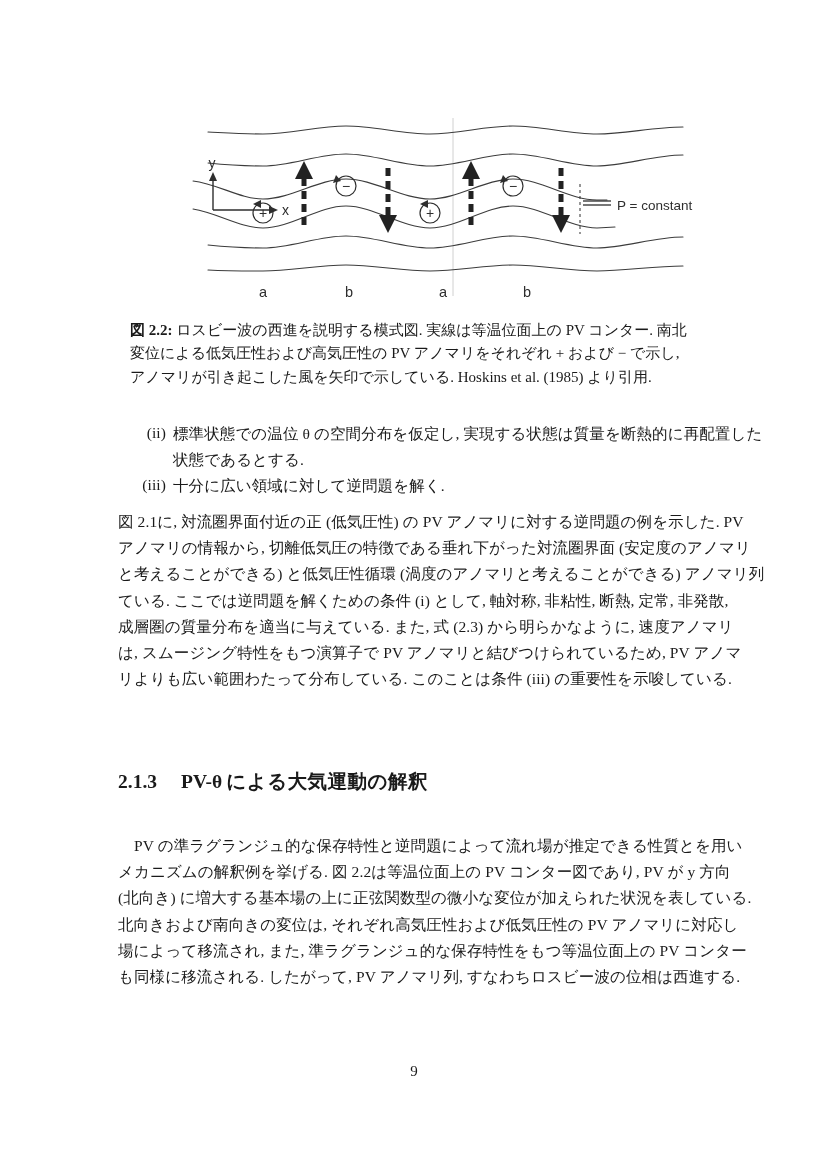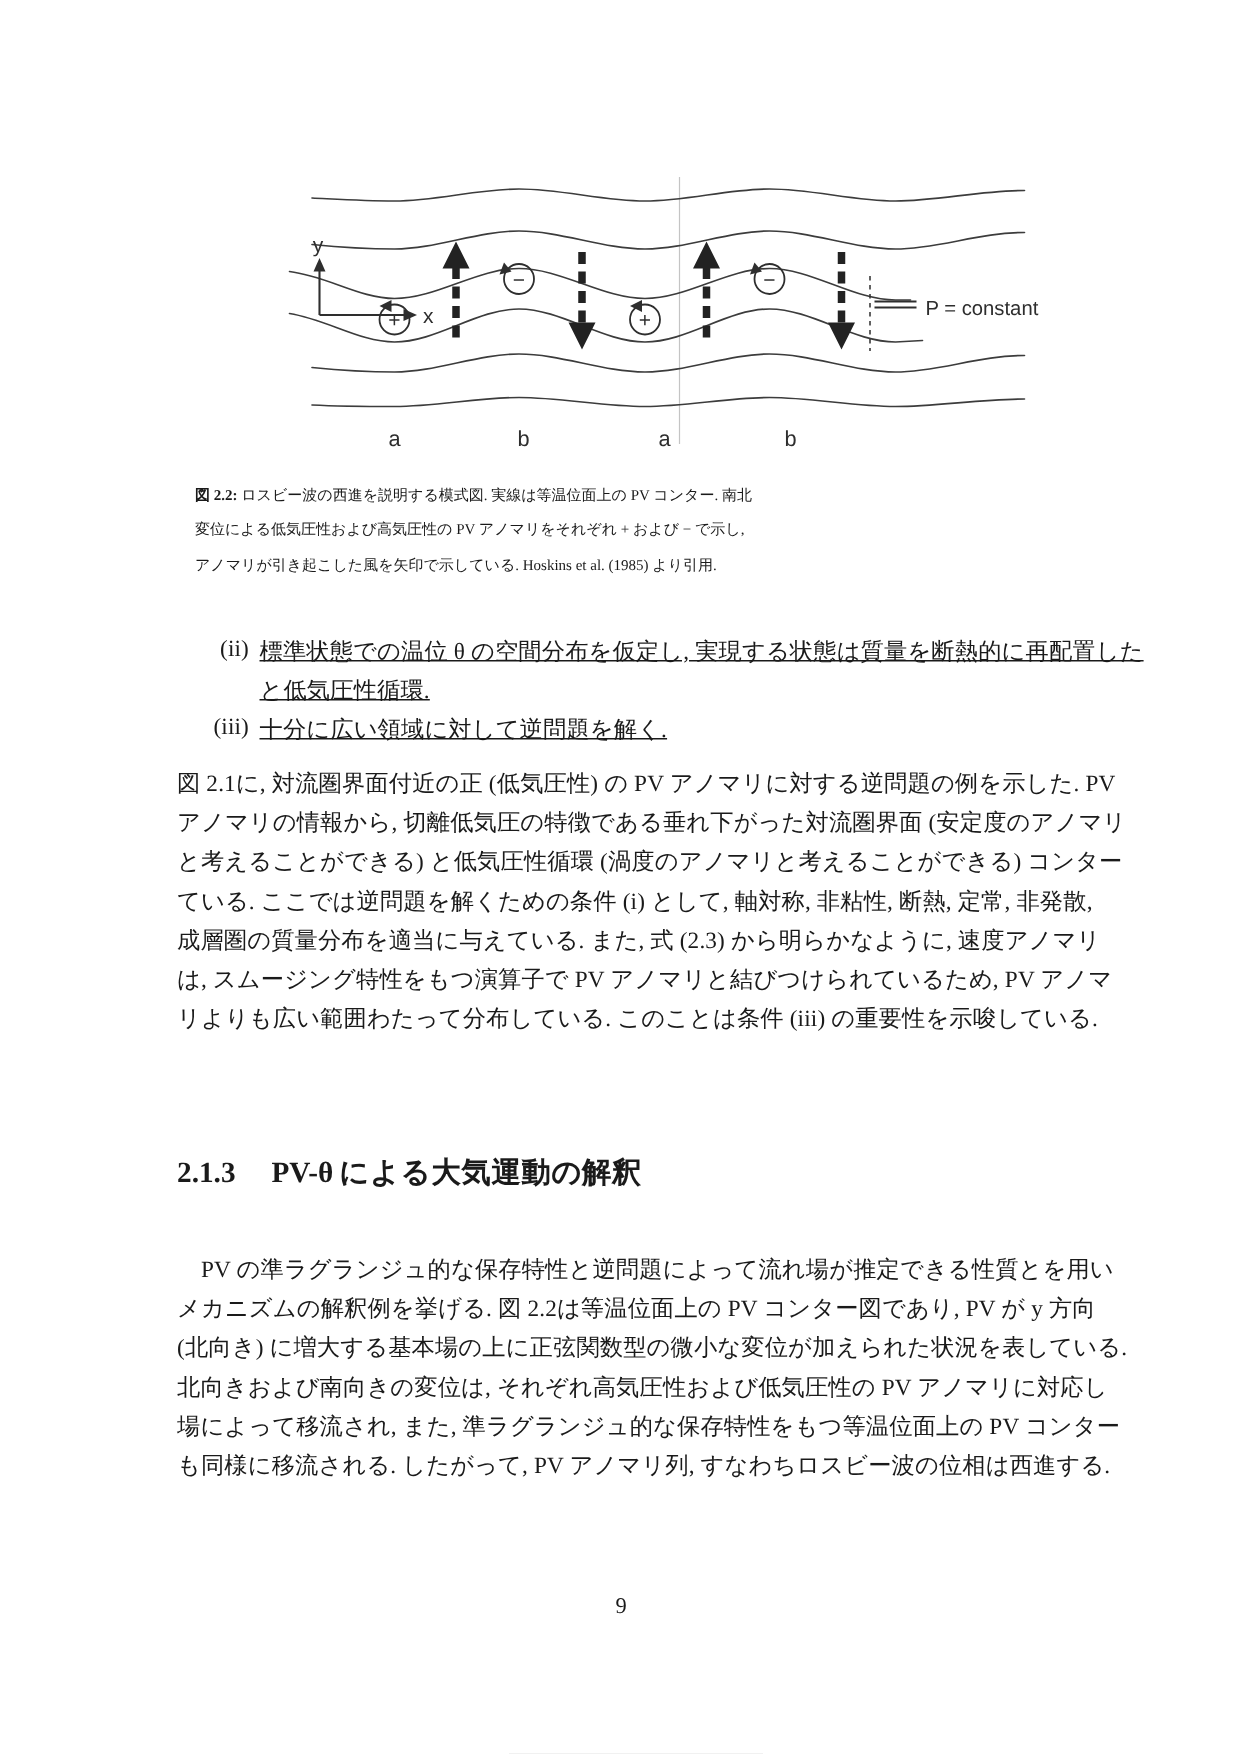--- a/index.html
+++ b/index.html
@@ -10,28 +10,28 @@
     font-family:"Liberation Serif","DejaVu Serif",serif;
     color:#1a1a1a;
     overflow:hidden;
   }
   .figure{
     position:absolute;left:183px;top:116px;width:512px;height:192px;
   }
   .figure svg{display:block;}
   .fig-caption{
     position:absolute;left:130px;top:319px;width:585px;
-    font-size:10px;line-height:23.4px;
+    font-size:15px;line-height:23.4px;
     text-align:justify;
   }
   .fig-caption .cap-label{font-weight:bold;}
   .cond-item{position:absolute;left:134px;width:600px;}
   .cond-row{display:flex;}
   .cond-label{width:32px;flex:0 0 32px;text-align:right;padding-right:7px;}
-  .cond-body{flex:1;text-decoration:underline;}
+  .cond-body{flex:1;}
   .body-line{height:26.2px;white-space:nowrap;font-size:15.5px;letter-spacing:0.1px;}
   .cond-item .body-line{height:26.2px;}
   .para{position:absolute;left:118px;width:600px;}
   .section-heading{
     position:absolute;left:118px;top:768px;width:600px;
     font-size:19.5px;font-weight:bold;white-space:nowrap;
   }
   .section-heading .h-num{font-family:"Liberation Serif","DejaVu Serif",serif;margin-right:24px;text-align:right;}
   .section-heading .h-latin{font-family:"Liberation Serif","DejaVu Serif",serif;margin-right:4px;}
   .section-heading .h-jp{font-family:Liberation Sans, sans-serif;font-weight:600;letter-spacing:0.5px;}
@@ -131,37 +131,37 @@
     <span>ロスビー波の西進を説明する模式図. 実線は等温位面上の PV コンター. 南北</span><br>
     <span>変位による低気圧性および高気圧性の PV アノマリをそれぞれ + および − で示し,</span><br>
     <span>アノマリが引き起こした風を矢印で示している. Hoskins et al. (1985) より引用.</span>
   </div>
 
   <div class="cond-item" style="top:424px;">
     <div class="cond-row">
       <div class="cond-label body-line">(ii)</div>
       <div class="cond-body">
         <div class="body-line">標準状態での温位 θ の空間分布を仮定し, 実現する状態は質量を断熱的に再配置した</div>
-        <div class="body-line">と低気圧性循環.</div>
+        <div class="body-line">状態であるとする.</div>
       </div>
     </div>
   </div>
   <div class="cond-item" style="top:476px;">
     <div class="cond-row">
       <div class="cond-label body-line">(iii)</div>
       <div class="cond-body">
         <div class="body-line">十分に広い領域に対して逆問題を解く.</div>
       </div>
     </div>
   </div>
 
   <div class="para" style="top:512px;">
     <div class="body-line">図 2.1に, 対流圏界面付近の正 (低気圧性) の PV アノマリに対する逆問題の例を示した. PV</div>
     <div class="body-line">アノマリの情報から, 切離低気圧の特徴である垂れ下がった対流圏界面 (安定度のアノマリ</div>
-    <div class="body-line">と考えることができる) と低気圧性循環 (渦度のアノマリと考えることができる) コンター</div>
+    <div class="body-line">と考えることができる) と低気圧性循環 (渦度のアノマリと考えることができる) アノマリ列</div>
     <div class="body-line">ている. ここでは逆問題を解くための条件 (i) として, 軸対称, 非粘性, 断熱, 定常, 非発散,</div>
     <div class="body-line">成層圏の質量分布を適当に与えている. また, 式 (2.3) から明らかなように, 速度アノマリ</div>
     <div class="body-line">は, スムージング特性をもつ演算子で PV アノマリと結びつけられているため, PV アノマ</div>
     <div class="body-line">リよりも広い範囲わたって分布している. このことは条件 (iii) の重要性を示唆している.</div>
   </div>
 
   <div class="section-heading">
     <span class="h-num">2.1.3</span><span class="h-latin">PV-θ</span><span class="h-jp">による大気運動の解釈</span>
   </div>
 

